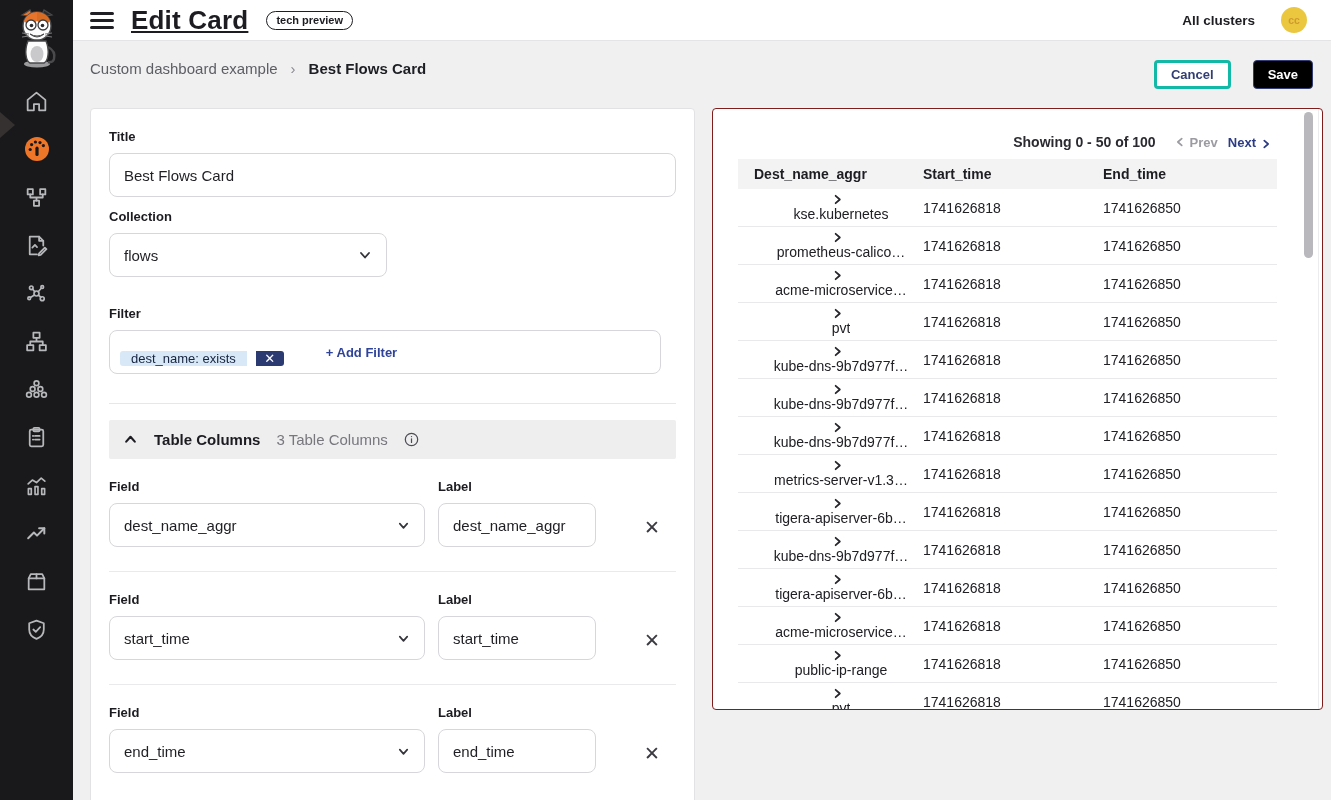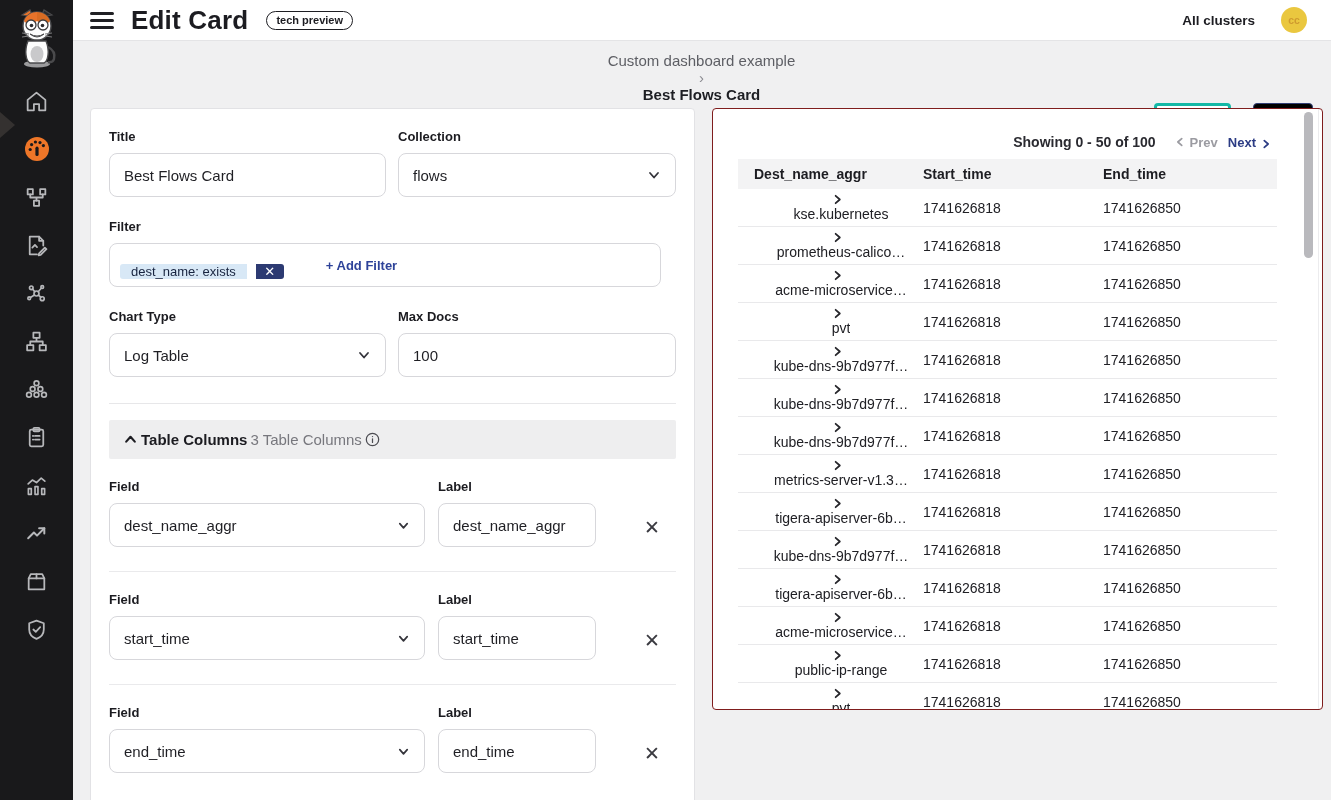--- a/index.html
+++ b/index.html
@@ -13,30 +13,30 @@
     border-top:13px solid transparent; border-bottom:13px solid transparent; border-left:15px solid #343130; }
   .nav { position:absolute; top:77px; left:0; width:73px; display:flex; flex-direction:column; }
   .nav-item { height:48px; display:flex; align-items:center; justify-content:center; cursor:pointer; }
   .nav-item svg { display:block; }
 
   
   .topbar { position:absolute; left:73px; top:0; width:1258px; height:41px; background:#ffffff;
     border-bottom:1px solid #e4e4e6; display:flex; align-items:center; z-index:4; }
   .burger { width:24px; height:17px; margin-left:17px; display:flex; flex-direction:column; justify-content:space-between; cursor:pointer; }
   .burger span { display:block; height:3px; background:#202024; border-radius:2px; }
-  .app-title { font-size:26px; font-weight:800; letter-spacing:.2px; color:#1c1c21; margin-left:17px; }
+  .app-title { font-size:26px; font-weight:800; letter-spacing:.2px; color:#1c1c21; margin-left:17px;text-decoration:underline; }
   .badge { margin-left:18px; font-size:11px; font-weight:600; color:#1d1d22; border:1px solid #1d1d22;
     border-radius:10px; padding:3px 9px; line-height:1; }
   .topbar-right { margin-left:auto; display:flex; align-items:center; gap:26px; padding-right:24px; }
   .clusters { font-size:13.5px; font-weight:700; color:#1d1d22; cursor:pointer; }
   .avatar { width:26px; height:26px; border-radius:50%; background:#eac73f; color:#cf9b2f;
     font-size:10.5px; font-weight:700; display:flex; align-items:center; justify-content:center; cursor:pointer; }
 
   
-  .crumb-row { position:absolute; left:90px; top:52px; right:18px; height:30px; display:flex; align-items:center;flex-direction:column; }
+  .crumb-row { position:absolute; left:90px; top:60px; right:18px; height:30px; display:flex; align-items:flex-start; }
   .crumb-parent { font-size:15px; color:#5d5e64; cursor:pointer; }
   .crumb-sep { font-size:15px; color:#8a8a90; margin:0 13px; }
   .crumb-current { font-size:15px; font-weight:700; color:#1d1e23; }
   .crumb-actions { margin-left:auto; display:flex; gap:22px; }
   .btn { height:29px; border-radius:4px; font-size:13px; font-weight:700; font-family:inherit;
     display:flex; align-items:center; justify-content:center; cursor:pointer; padding:0 14px; }
   .btn-cancel { background:#ffffff; border:3px solid #14b8a6; color:#323d74; }
   .btn-save { background:#000000; border:1px solid #323e74; color:#ffffff; }
 
   
@@ -44,32 +44,32 @@
     border:1px solid #e2e2e5; border-radius:4px; padding:20px 18px; overflow:hidden; }
   .form-row { display:flex; gap:12px; }
   .fgroup { display:flex; flex-direction:column; }
   .flex1 { flex:1; }
   .w278 { width:278px; }
   .flabel { font-size:13px; font-weight:700; color:#1b1b20; margin-bottom:9px; }
   .tinput { height:44px; border:1px solid #d7d7db; border-radius:8px; padding:0 14px; font-size:15px;
     color:#1f1f24; font-family:inherit; background:#fff; width:100%; outline:none; }
   .selectbox { height:44px; border:1px solid #d7d7db; border-radius:8px; padding:0 14px; font-size:15px;
     color:#1f1f24; background:#fff; display:flex; align-items:center; justify-content:space-between; cursor:pointer; }
-  .mb22 { margin-bottom:22px; }
+  .mb22 { margin-bottom:29px;flex-direction:column; }
   .filter-box { height:44px; width:552px; border:1px solid #d7d7db; border-radius:8px; display:flex;
     align-items:center; padding:0 10px; }
   .chip { display:flex; align-items:flex-end; height:28px; cursor:default;gap:9px; }
   .chip-label { background:#d8e8f6; color:#17233f; font-size:13px; display:flex; align-items:center;
     padding:0 11px; border-radius:3px 0 0 3px; }
   .chip-x { background:#2c3a72; color:#fff; width:28px; display:flex; align-items:center; justify-content:center;
     font-size:13px; border-radius:0 3px 3px 0; cursor:pointer; }
   .add-filter { color:#2e4399; font-size:13px; font-weight:700; margin-left:42px; cursor:pointer; }
   .divider { height:1px; background:#e7e7e9; margin:26px 0 16px 0; }
   .section-head { background:#eeeeef; border-radius:2px; height:39px; display:flex; align-items:center;
-    padding:0 14px; gap:3px; }
+    padding:0 14px; gap:16px; }
   .section-title { font-size:15px; font-weight:700; color:#1b1b20; cursor:pointer; }
   .section-count { font-size:15px; color:#77777d; }
   .col-row { display:flex; align-items:flex-end; padding-top:20px; padding-bottom:24px; }
   .col-row.sep { border-bottom:1px solid #eaeaec; }
   .col-field { width:316px; margin-right:13px; }
   .col-label { width:158px; }
   .remove-x { margin-left:auto; margin-right:16px; margin-bottom:10px; font-size:19px; color:#3a3a40;
     background:none; border:none; cursor:pointer; line-height:1; font-family:inherit; }
   .add-row { display:flex; justify-content:flex-end; padding-top:26px; padding-right:4px; }
 
@@ -264,35 +264,20 @@
     <div class="flabel">Filter</div>
     <div class="filter-box">
       <div class="chip">
         <span class="chip-label">dest_name: exists</span>
         <span class="chip-x">✕</span>
       </div>
       <span class="add-filter">+ Add Filter</span>
     </div>
   </div>
 
-  <div class="form-row">
-    <div class="fgroup flex1">
-      <div class="flabel">Chart Type</div>
-      <div class="selectbox">
-        <span>Log Table</span>
-        <svg width="14" height="14" viewBox="0 0 14 14" fill="none" stroke="#33333a" stroke-width="1.8" stroke-linecap="round" stroke-linejoin="round">
-            <path d="M3 5 L7 9.5 L11 5"></path>
-          </svg>
-      </div>
-    </div>
-    <div class="fgroup w278">
-      <div class="flabel">Max Docs</div>
-      <input class="tinput" value="100" style="">
-    </div>
-  </div>
 
   <div class="divider"></div>
 
   <div class="section-head">
     <svg width="15" height="15" viewBox="0 0 14 14" fill="none" stroke="#1d1d22" stroke-width="2" stroke-linecap="round" stroke-linejoin="round">
         <path d="M3 9 L7 4.5 L11 9"></path>
       </svg>
     <span class="section-title">Table Columns</span>
     <span class="section-count">3 Table Columns</span>
     <svg width="15" height="15" viewBox="0 0 16 16" fill="none" stroke="#4c4c52" stroke-width="1.3">

